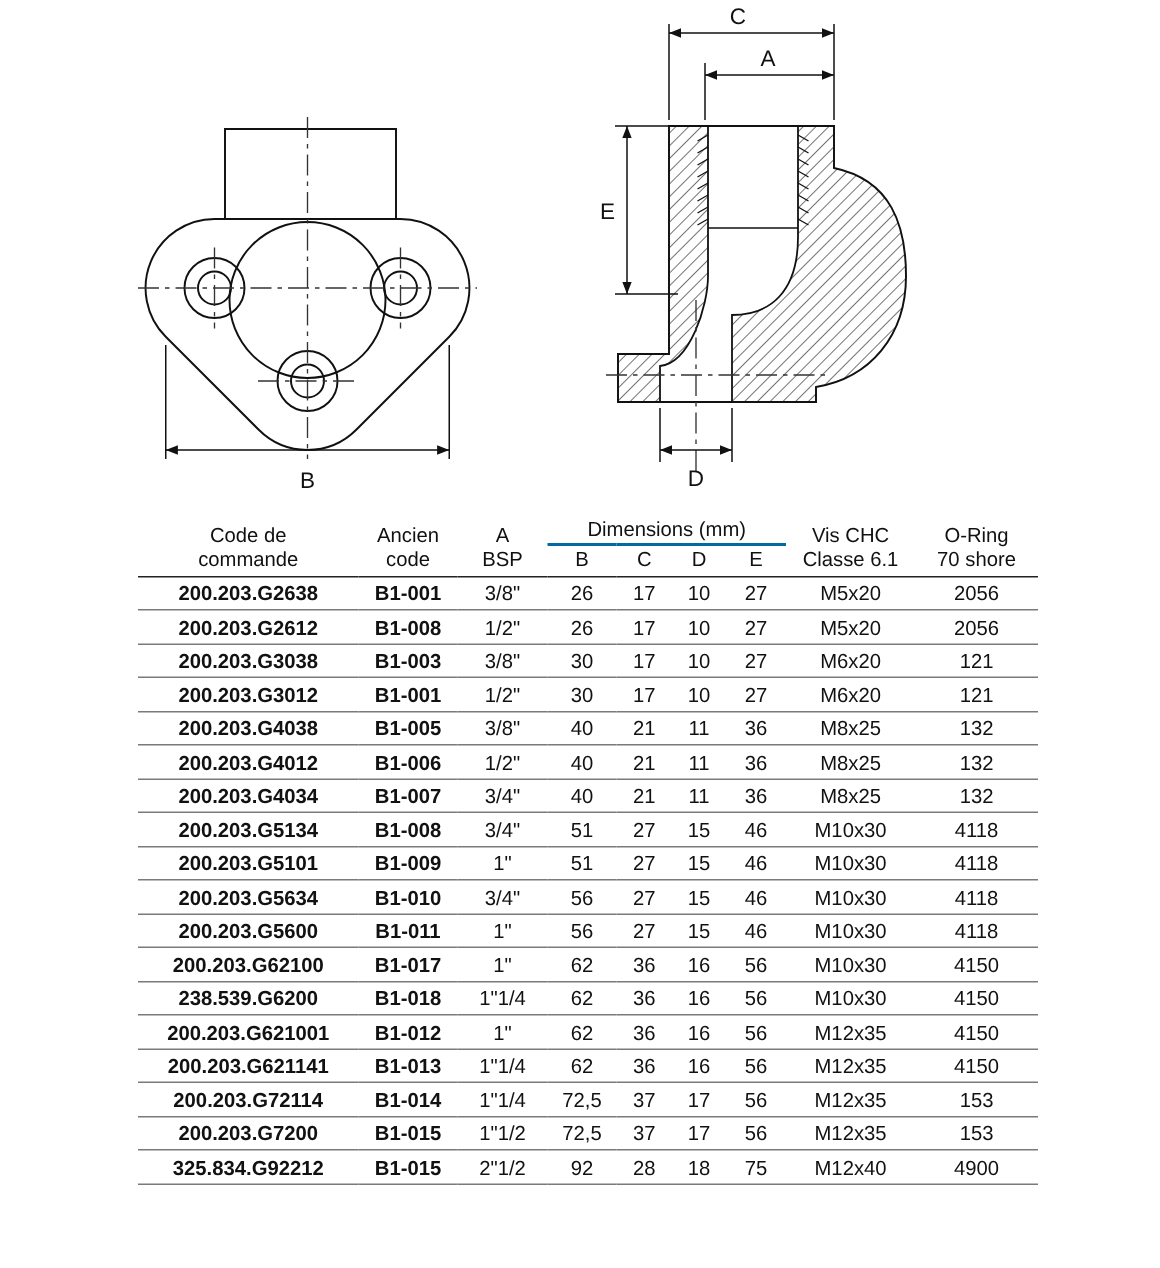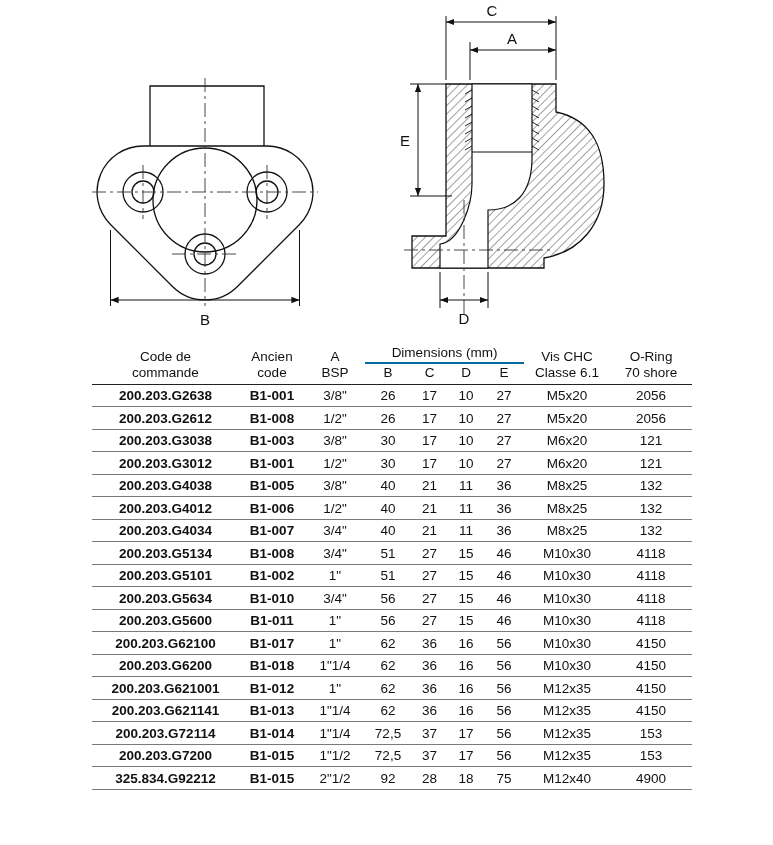--- a/index.html
+++ b/index.html
@@ -260,21 +260,21 @@
           <td>3/4"</td>
           <td>51</td>
           <td>27</td>
           <td>15</td>
           <td>46</td>
           <td>M10x30</td>
           <td>4118</td>
         </tr>
         <tr>
           <td class="b">200.203.G5101</td>
-          <td class="b">B1-002</td>
+          <td class="b">B1-009</td>
           <td>1"</td>
           <td>51</td>
           <td>27</td>
           <td>15</td>
           <td>46</td>
           <td>M10x30</td>
           <td>4118</td>
         </tr>
         <tr>
           <td class="b">200.203.G5634</td>
@@ -303,21 +303,21 @@
           <td class="b">B1-017</td>
           <td>1"</td>
           <td>62</td>
           <td>36</td>
           <td>16</td>
           <td>56</td>
           <td>M10x30</td>
           <td>4150</td>
         </tr>
         <tr>
-          <td class="b">200.203.G6200</td>
+          <td class="b">238.539.G6200</td>
           <td class="b">B1-018</td>
           <td>1"1/4</td>
           <td>62</td>
           <td>36</td>
           <td>16</td>
           <td>56</td>
           <td>M10x30</td>
           <td>4150</td>
         </tr>
         <tr>

